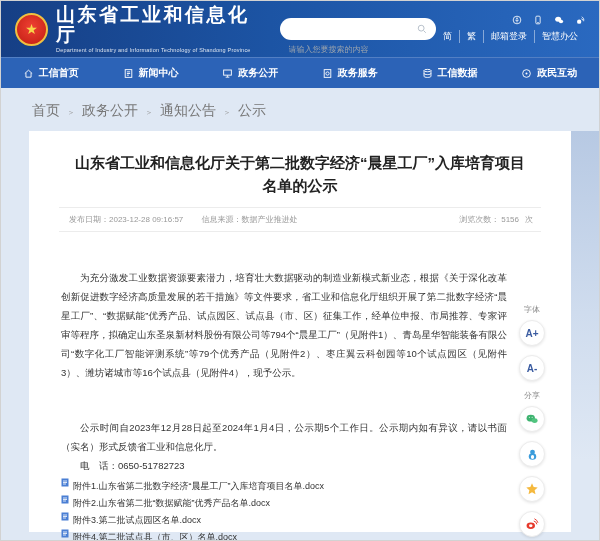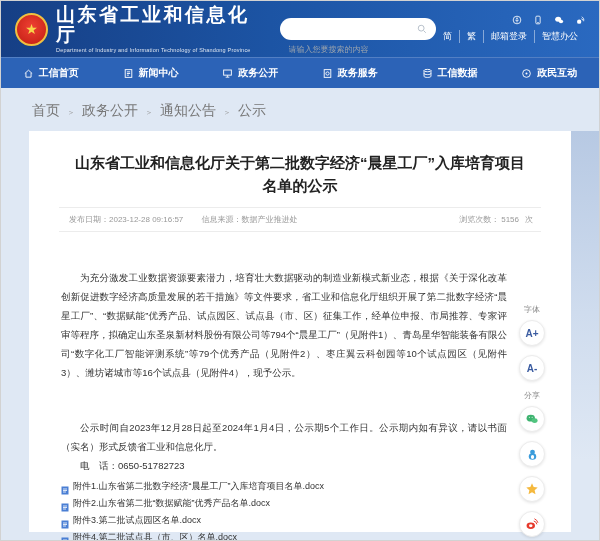--- a/index.html
+++ b/index.html
@@ -36,21 +36,21 @@
   
   .card { position:absolute; left:28px; top:130px; width:542px; bottom:8px; background:#fff; }
   .article-title { margin:20px 40px 0; text-align:center; font-size:15px; font-weight:bold; color:#222; line-height:23px; }
   .meta-row { margin:10px 30px 0; border-top:1px solid #ececec; border-bottom:1px solid #ececec; display:flex; justify-content:space-between; padding:6px 8px 6px 10px; font-size:8px; color:#999; }
   .meta-left span.pair { margin-right:16px; }
   .meta-right .views-num { margin:0 6px 0 2px; }
   .article-body { margin:9px 64px 0 32px; font-size:9.5px; color:#333; line-height:19px; text-align:justify; }
   .article-body p { text-indent:2em;margin-top:36px; }
   .contact-line { text-indent:2em; }
   .attachments { margin-top:3px; }
-  .attachment { display:flex; align-items:flex-end; line-height:17px; font-size:9px; color:#333; cursor:pointer; }
+  .attachment { display:flex; align-items:flex-start; line-height:17px; font-size:9px; color:#333; cursor:pointer; }
   .attachment svg { margin-right:4px; flex:0 0 auto; }
   .signature-block { margin:14px 36px 0 0; text-align:right; font-size:9.5px; color:#333; line-height:24px; }
 
   
   .side-toolbar { position:absolute; left:516px; top:249px; width:30px; text-align:center;margin-top:47px; }
   .tool-label { font-size:8px; color:#888; margin:7px 0 5px; }
   .circle-btn { width:26px; height:26px; border-radius:50%; background:#fff; border:1px solid #ececec; box-shadow:0 1px 3px rgba(0,0,0,.10); display:flex; align-items:center; justify-content:center; margin:0 auto 9px; cursor:pointer; }
   .font-btn { color:#3a5ba0; font-weight:bold; font-size:10px; }
 
   .bg-strip { position:absolute; left:570px; top:130px; width:30px; height:330px; background:linear-gradient(180deg,#b7c9e3 0%,#cfdcee 55%,#dfe8f4 100%); pointer-events:none; }

